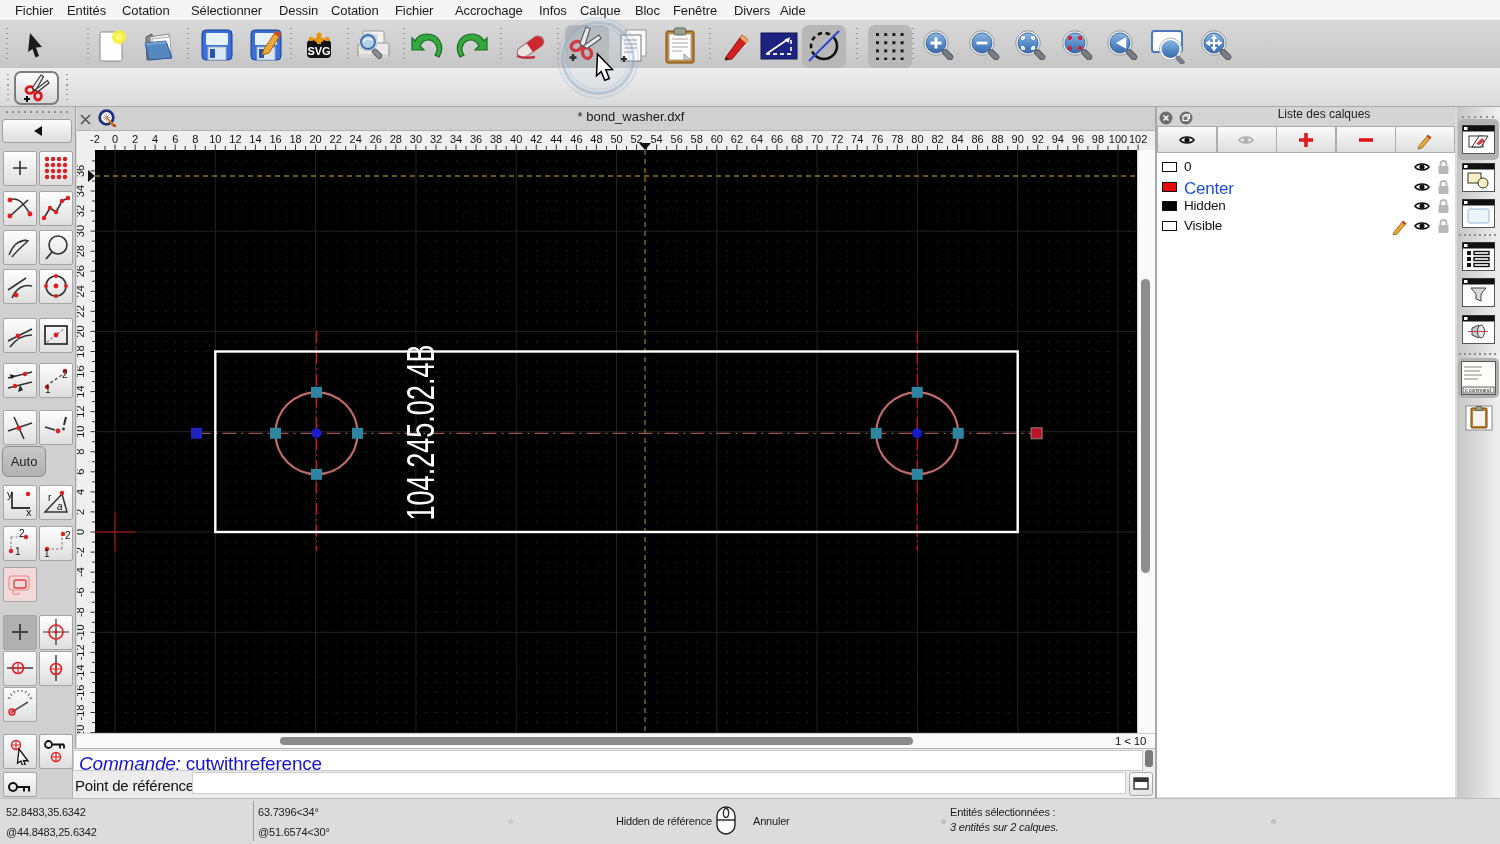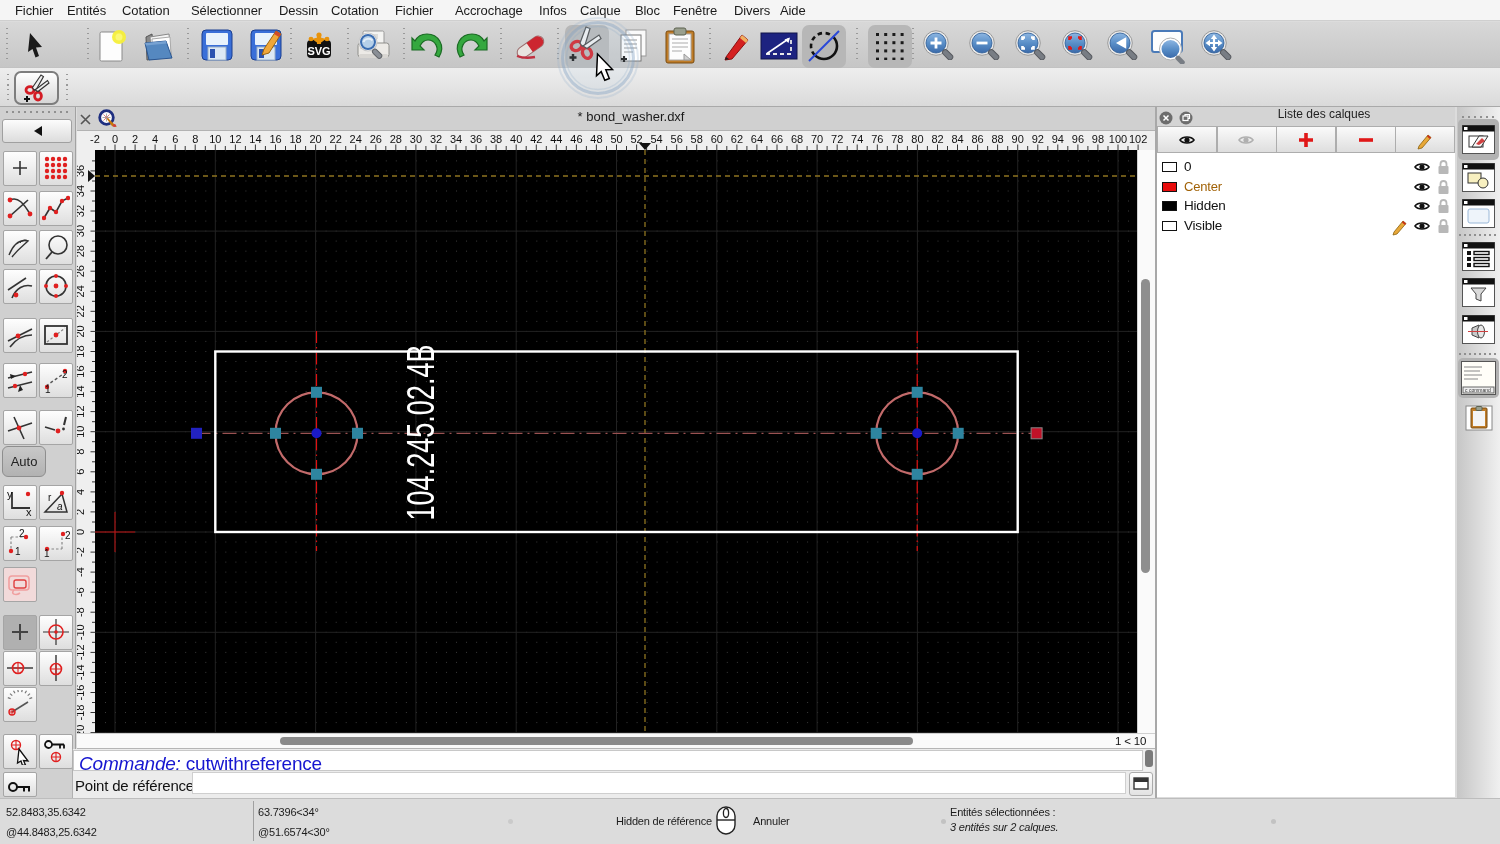--- a/index.html
+++ b/index.html
@@ -821,21 +821,21 @@
 <div class="abs st" style="left:1184px;top:159px;font-size:13.5px;color:#111;">0</div>
 <svg class="abs" style="left:1414px;top:160px" width="17" height="15" viewBox="0 0 17 15">
     <path d="M1 7 C4 3 12 3 15 7 C12 11 4 11 1 7 Z" fill="none" stroke="#111" stroke-width="1.6"></path>
     <circle cx="8" cy="7" r="2.6" fill="#111"></circle>
   </svg>
 <svg class="abs" style="left:1437px;top:159px" width="13" height="16" viewBox="0 0 13 16">
     <rect x="1.5" y="7" width="10" height="8" rx="1" fill="#b8b8b8"></rect>
     <path d="M3.5 7 V5 a3 3 0 0 1 6 0 V7" fill="none" stroke="#b8b8b8" stroke-width="1.8"></path>
   </svg>
 <div class="abs" style="left:1162px;top:181.5px;width:15px;height:10px;background:#e80c0c;border:1.5px solid #111;"></div>
-<div class="abs st" style="left:1184px;top:178.5px;font-size:13px;color:#a16207;">Center</div>
+<div class="abs st" style="left:1184px;top:178.5px;font-size:17px;color:#1d4ed8;">Center</div>
 <svg class="abs" style="left:1414px;top:179.5px" width="17" height="15" viewBox="0 0 17 15">
     <path d="M1 7 C4 3 12 3 15 7 C12 11 4 11 1 7 Z" fill="none" stroke="#111" stroke-width="1.6"></path>
     <circle cx="8" cy="7" r="2.6" fill="#111"></circle>
   </svg>
 <svg class="abs" style="left:1437px;top:178.5px" width="13" height="16" viewBox="0 0 13 16">
     <rect x="1.5" y="7" width="10" height="8" rx="1" fill="#b8b8b8"></rect>
     <path d="M3.5 7 V5 a3 3 0 0 1 6 0 V7" fill="none" stroke="#b8b8b8" stroke-width="1.8"></path>
   </svg>
 <div class="abs" style="left:1162px;top:201.0px;width:15px;height:10px;background:#000;border:1.5px solid #111;"></div>
 <div class="abs st" style="left:1184px;top:198.0px;font-size:13.5px;color:#111;">Hidden</div>

